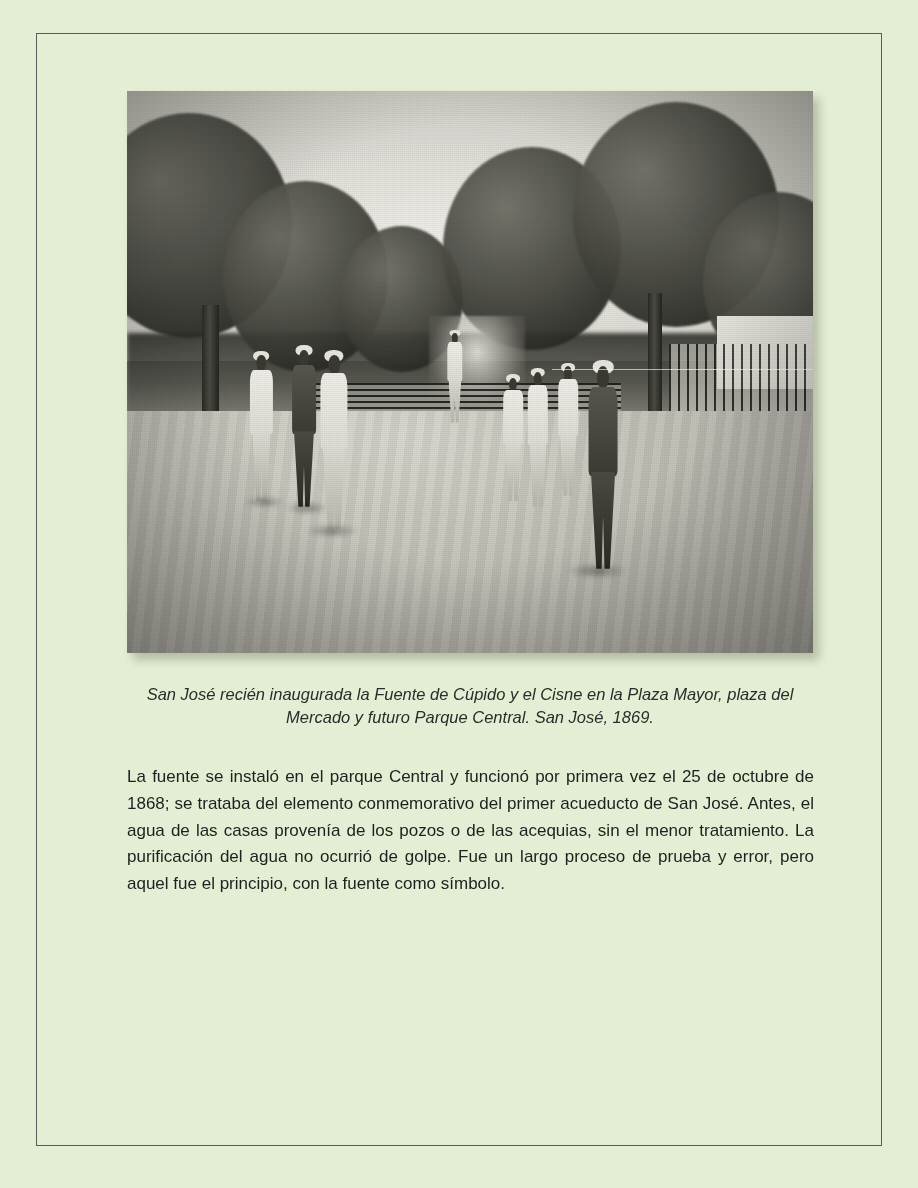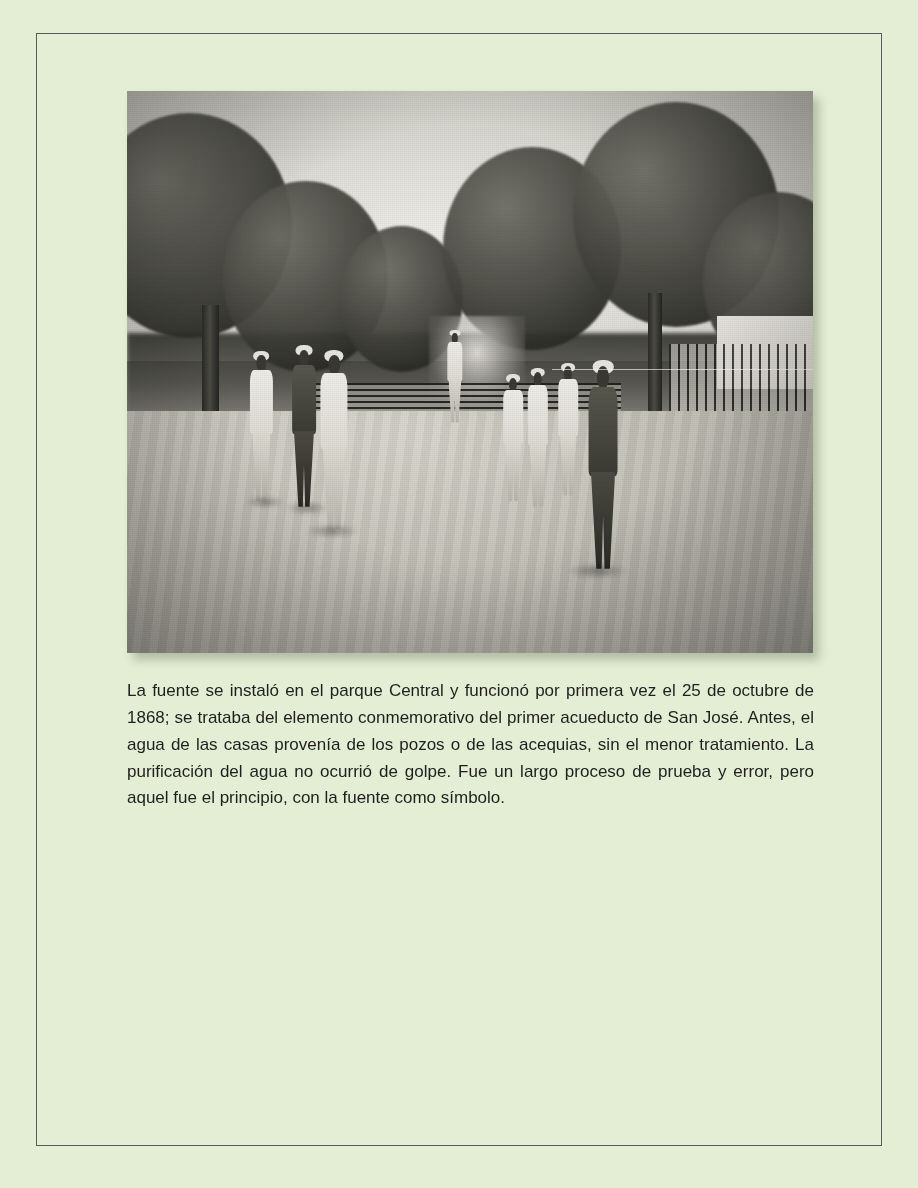--- a/index.html
+++ b/index.html
@@ -184,21 +184,21 @@
   .caption {
     margin-top: 30px;
     text-align: center;
     font-style: italic;
     font-size: 16.5px;
     line-height: 1.42;
     color: #2b2b2b;
     padding: 0 18px;
   }
   .body-text {
-    margin-top: 25px;
+    margin-top: 34px;
     text-align: justify;
     text-align-last: left;
     font-size: 17px;
     line-height: 1.58;
     color: #1f1f1f;
     padding: 0 1px 0 2px;
   }
 </style>
 </head>
 <body>
@@ -283,17 +283,18 @@
           <div class="legs"></div>
         </div>
         <div class="shadow" style="left:64%; top:84%; width:9%; height:2.8%;"></div>
 
         <div class="scratch"></div>
         <div class="grain"></div>
         <div class="vignette"></div>
       </div>
     </div>
 
+    <div class="caption">San José recién inaugurada  la Fuente de Cúpido y el Cisne en la Plaza Mayor, plaza del Mercado y futuro Parque Central. San José, 1869.</div>
 
     <div class="body-text">La fuente se instaló en el parque Central y funcionó por primera vez el 25 de octubre de 1868; se trataba del elemento conmemorativo del primer acueducto de San José. Antes, el agua de las casas provenía de los pozos o de las acequias, sin el menor tratamiento. La purificación del agua no ocurrió de golpe. Fue un largo proceso de prueba y error, pero aquel fue el principio, con la fuente como símbolo.</div>
 
   </div>
 </div>
 
 </body></html>

